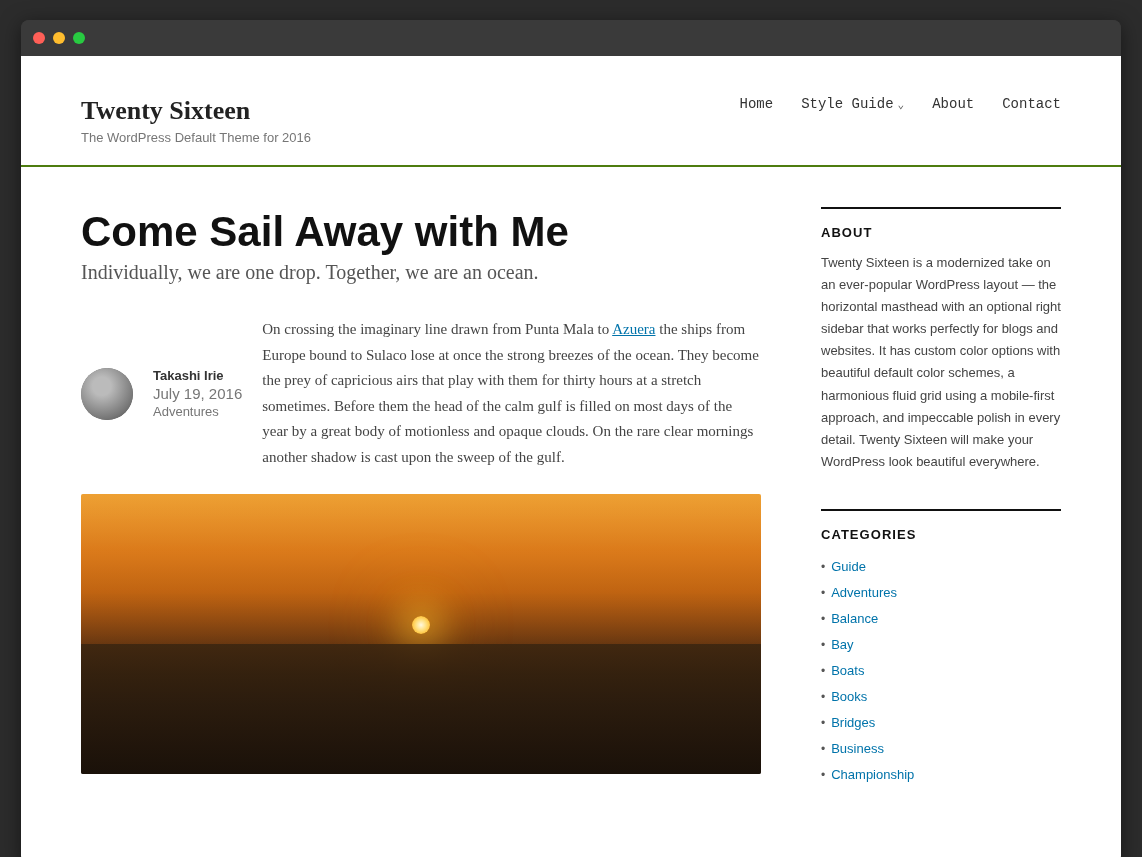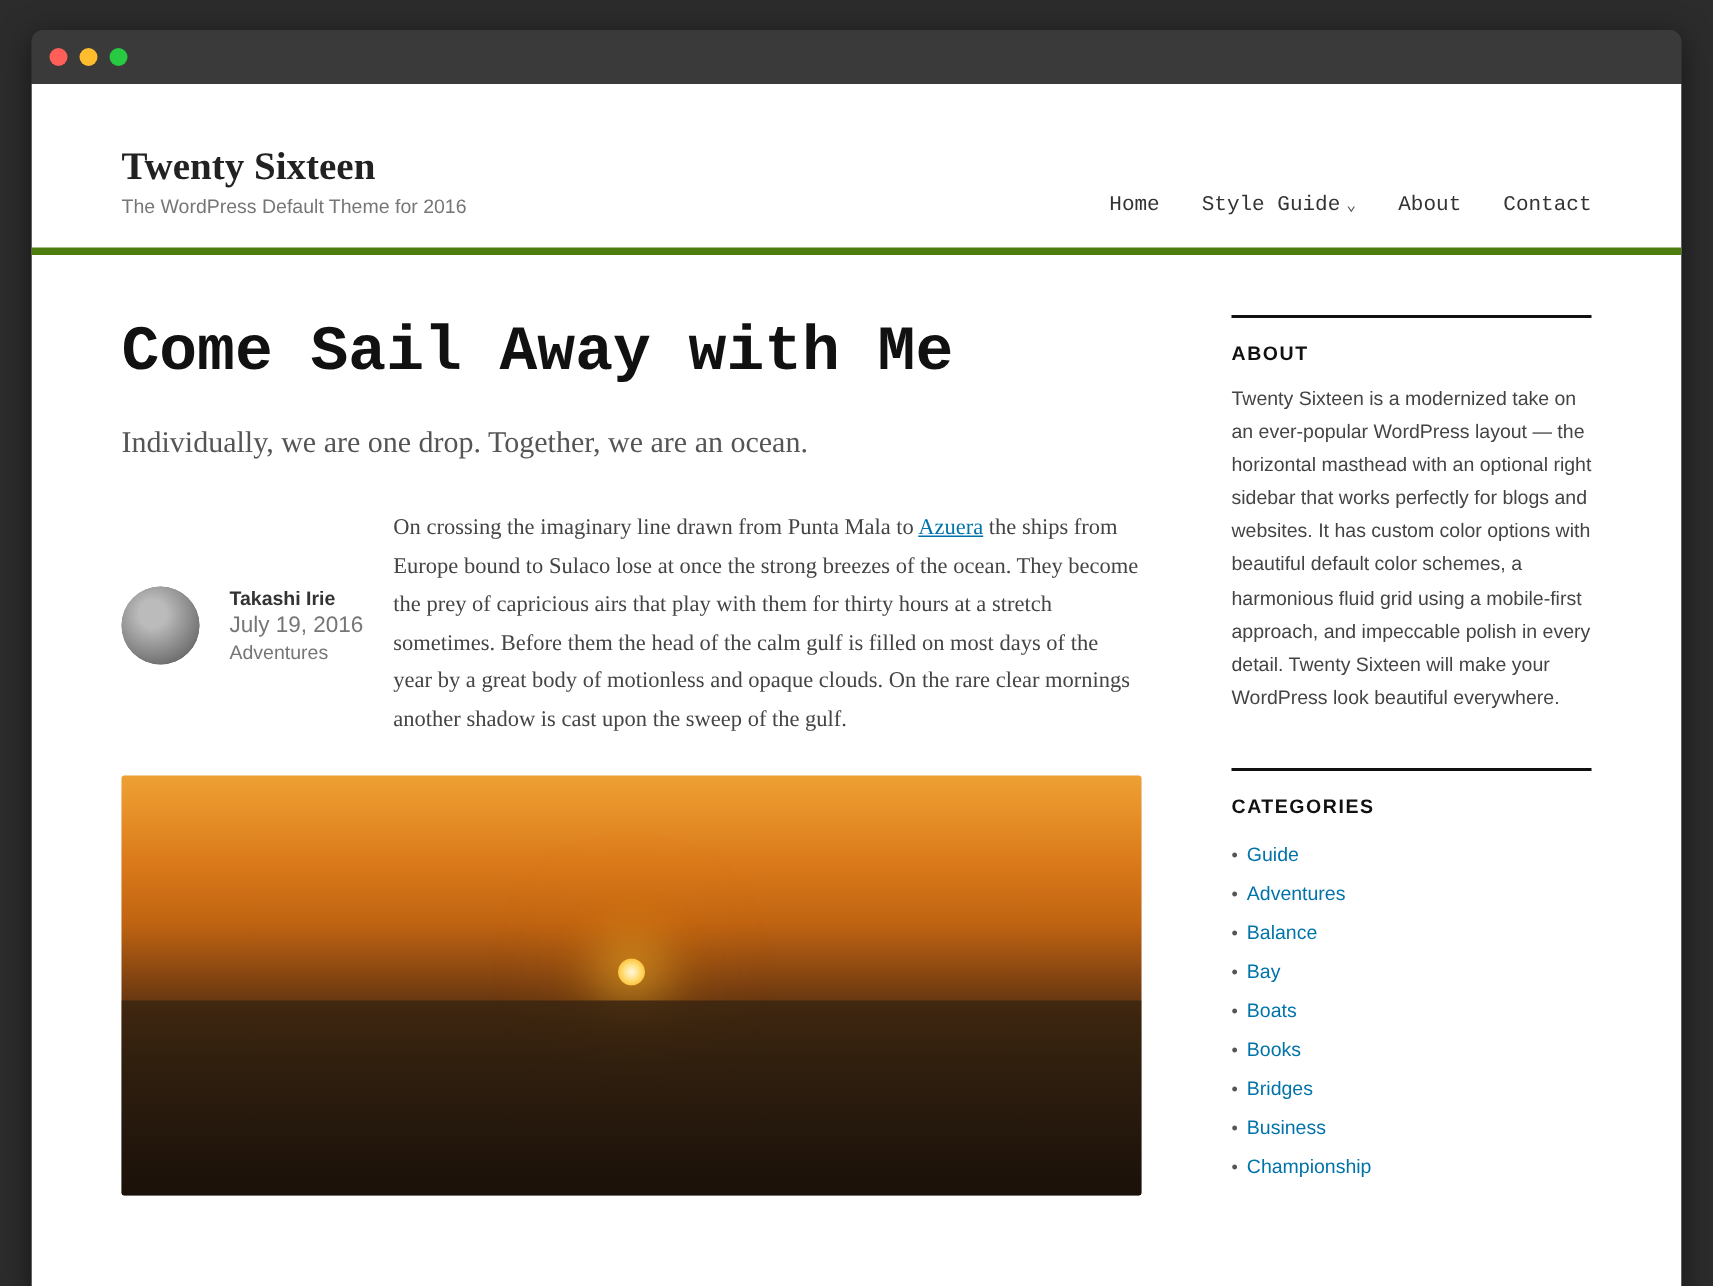--- a/index.html
+++ b/index.html
@@ -33,23 +33,23 @@
     .dot-yellow { background: #ffbd2e; }
     .dot-green { background: #28ca41; }
     .site-wrapper {
       background: #fff;
       margin: 0;
     }
     
     .site-header {
       padding: 40px 60px 20px 60px;
       display: flex;
-      align-items: flex-end;
+      align-items: flex-start;
       justify-content: space-between;
-      border-bottom: 5px solid #4d7c0f;
+      border-bottom: 2px solid #4d7c0f;
       gap: 12px;
     }
     .site-branding {}
     .site-title {
       font-size: 26px;
       font-weight: 700;
       color: #222;
       font-family: 'Georgia', serif;
     }
     .site-description {
@@ -90,24 +90,23 @@
       min-width: 0;
     }
     .sidebar {
       width: 240px;
       flex-shrink: 0;
     }
     
     .post-title {
       font-size: 42px;
       font-weight: 700;
-      font-family: Liberation Mono, monospace;
+      font-family: Liberation Sans, sans-serif;
       color: #111;
       line-height: 1.2;
-      margin-bottom: 20px;
     }
     .post-subtitle {
       font-size: 20px;
       color: #555;
       font-family: 'Georgia', serif;
       font-style: normal;
       margin-bottom: 30px;
       line-height: 1.5;
     }
     .post-meta-row {

